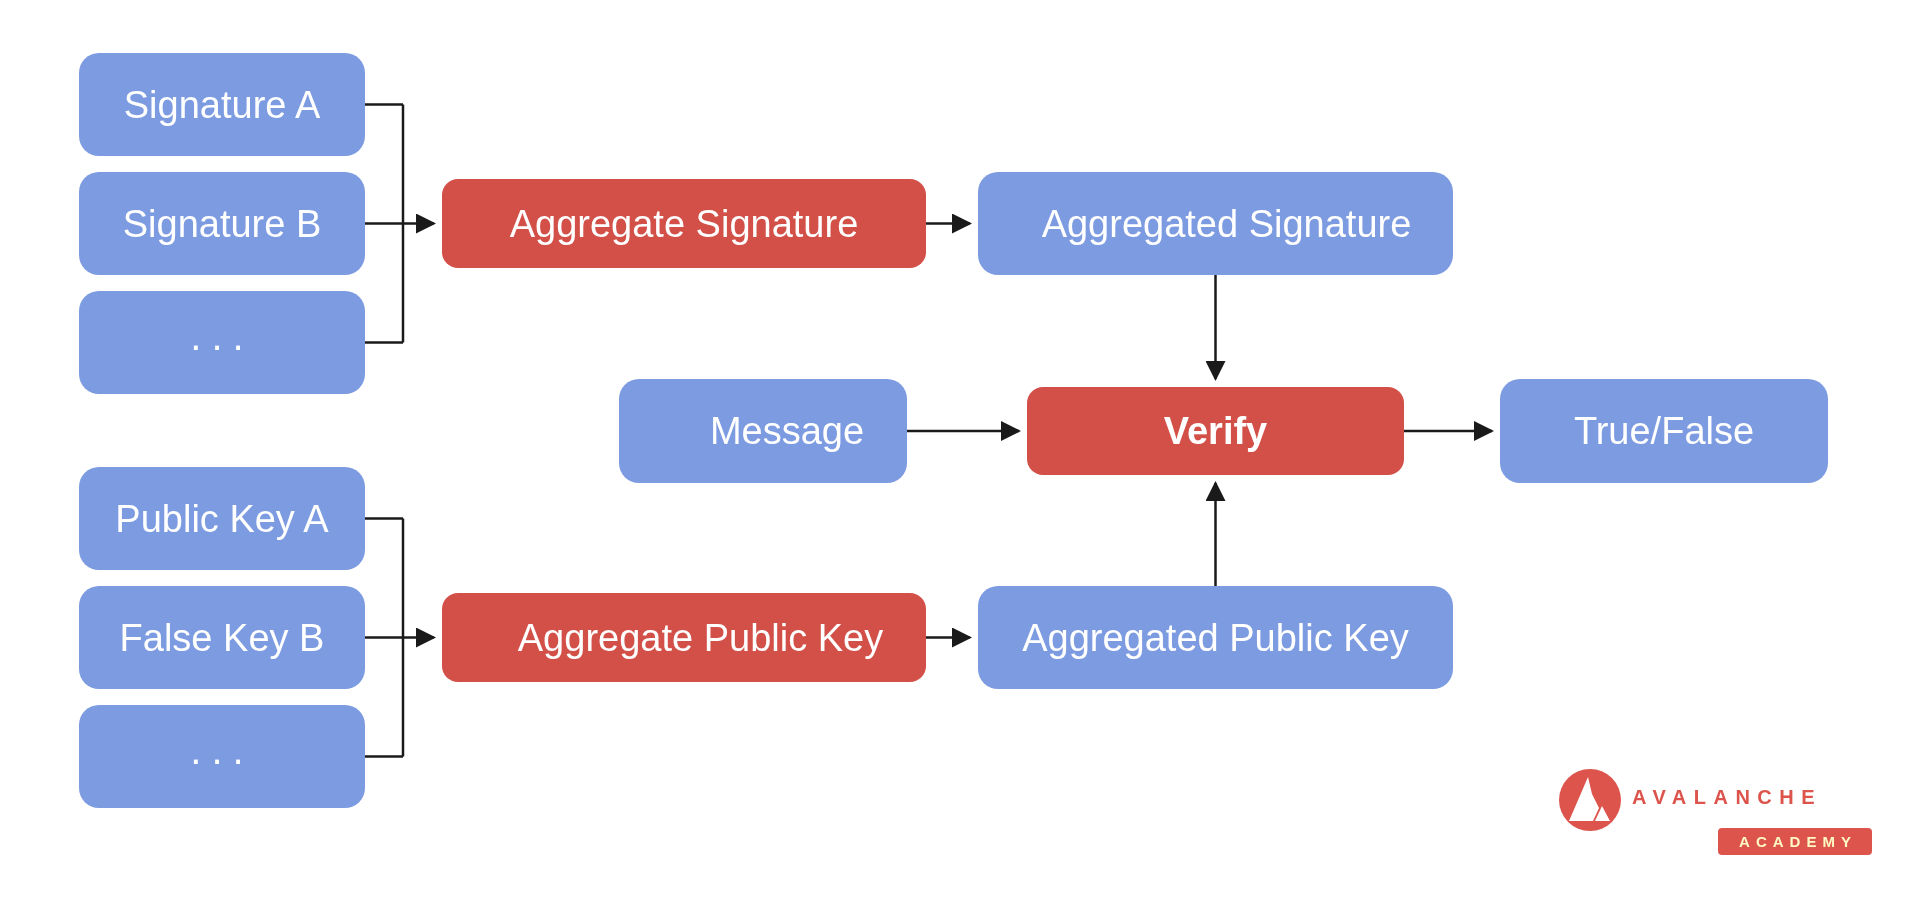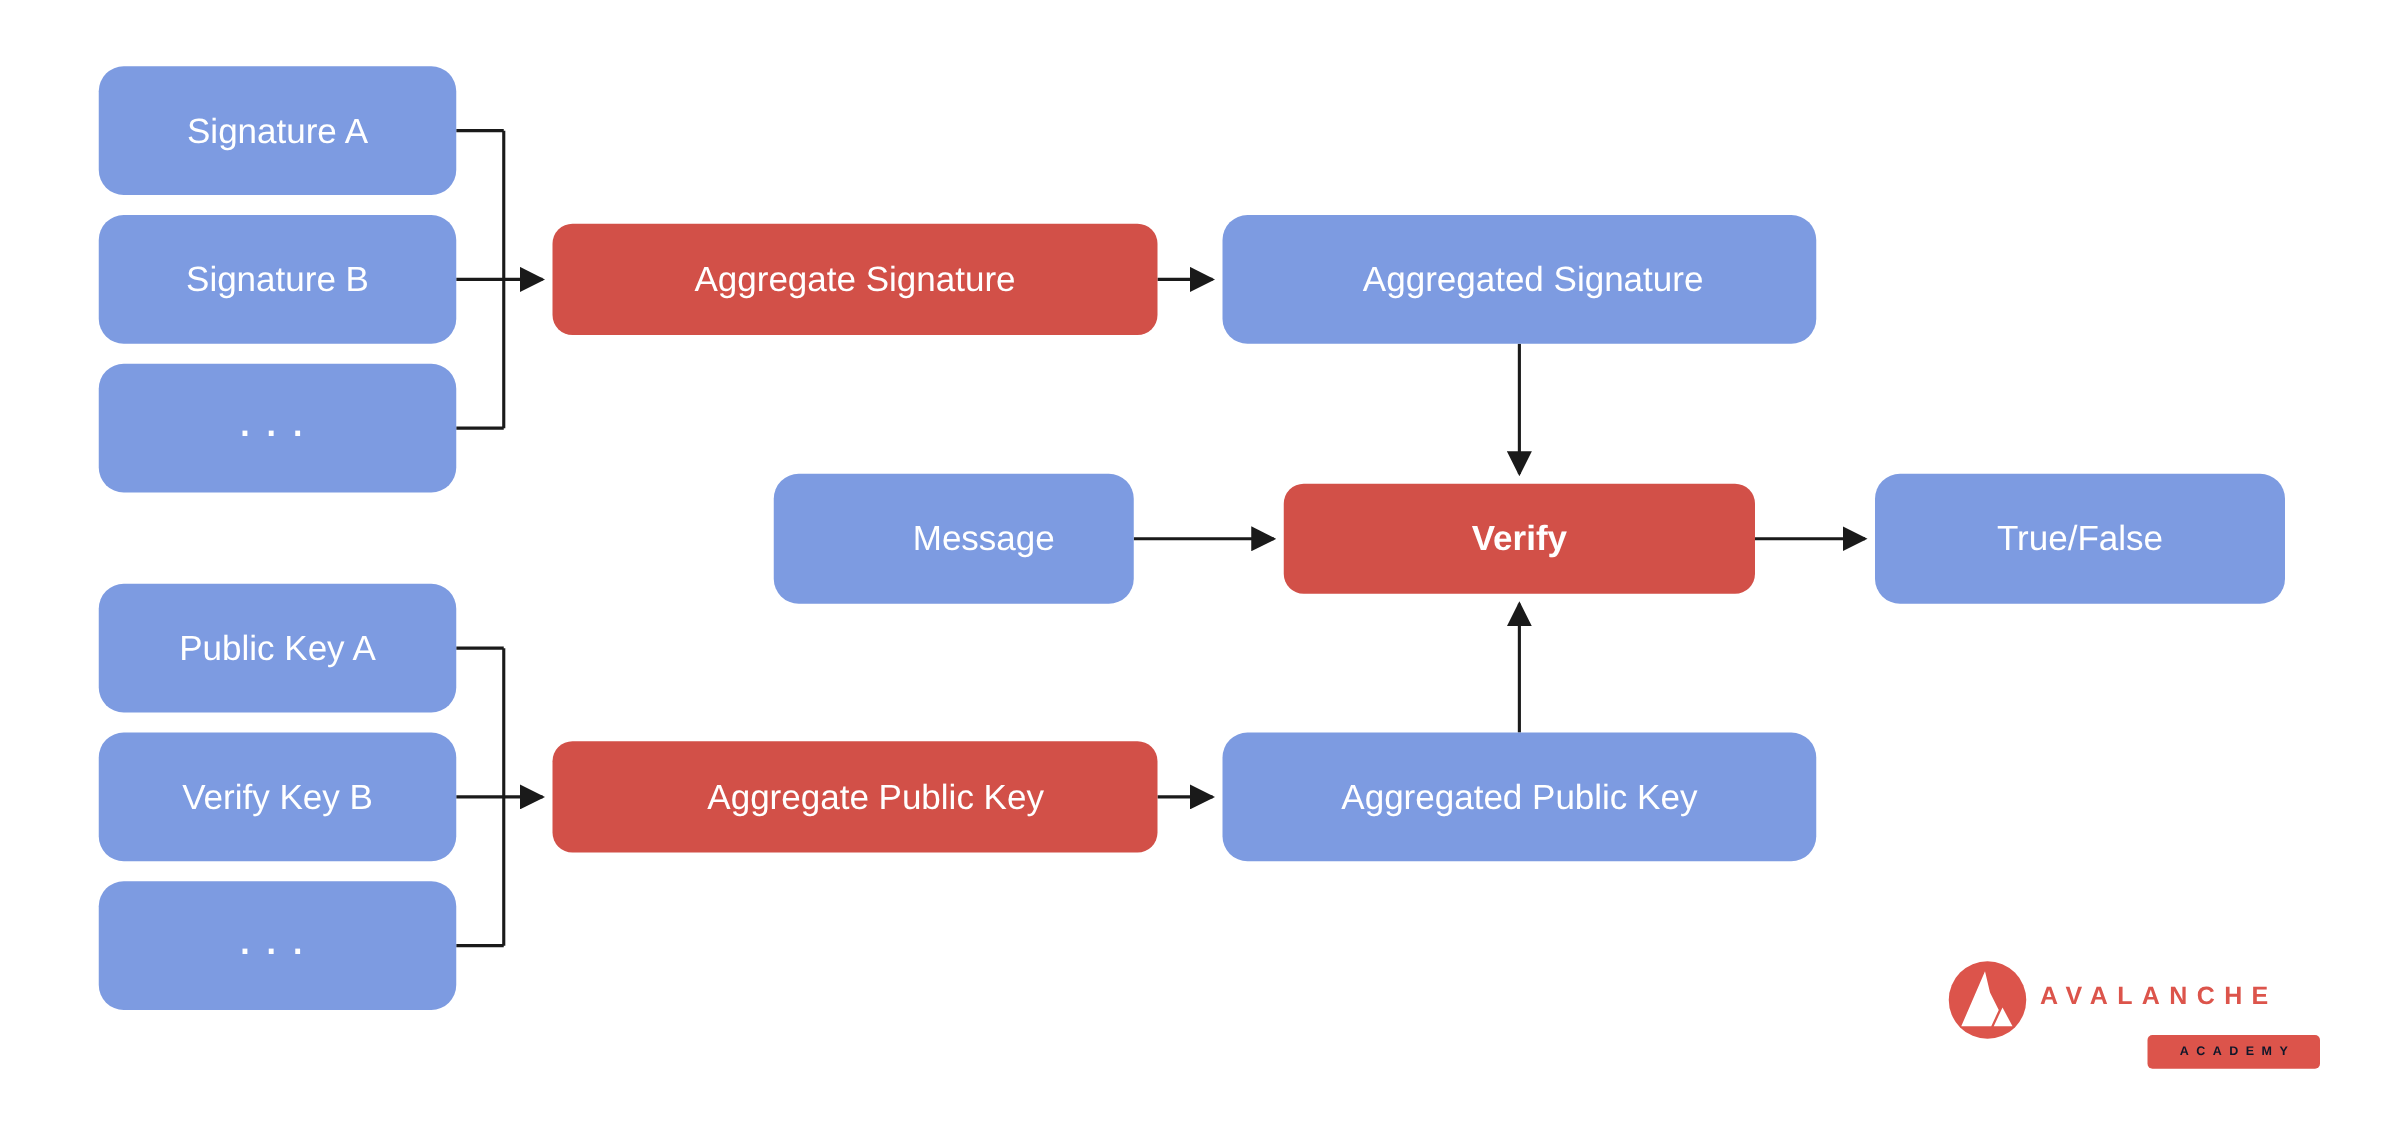--- a/index.html
+++ b/index.html
@@ -5,21 +5,21 @@
   :root{
     --bg:#ffffff; --node-blue:#7d9be1; --node-red:#d25048;
     --node-text:#ffffff; --line:#1a1a1a; --brand-red:#dc544b;
   }
   *{box-sizing:border-box;margin:0;padding:0;}
   body{background:#fff;font-family:"Liberation Sans","DejaVu Sans",sans-serif;}
   .canvas{position:relative;width:1920px;height:904px;background:var(--bg);overflow:hidden;}
   svg.wires{position:absolute;left:0;top:0;width:1920px;height:904px;}
   .node{
     position:absolute;display:flex;align-items:center;justify-content:center;
-    color:var(--node-text);font-size:28px;line-height:1;text-align:center;
+    color:var(--node-text);font-size:38px;line-height:1;text-align:center;
     white-space:nowrap;
   }
   .node.blue{background:var(--node-blue);border-radius:20px;}
   .node.red{background:var(--node-red);border-radius:16px;}
   .node.bold{font-weight:bold;}
   .node.dots{letter-spacing:10px;font-size:40px;padding-bottom:14px;}
   
   #n-sig-a   {left:79px;  top:53px;  width:286px; height:103px;}
   #n-sig-b   {left:79px;  top:172px; width:286px; height:103px;}
   #n-sig-m   {left:79px;  top:291px; width:286px; height:103px;}
@@ -36,24 +36,24 @@
   #n-message {left:619px; top:379px; width:288px; height:104px;padding-left:48px;}
   #n-truefalse{left:1500px;top:379px;width:328px; height:104px;}
   
   .logo{position:absolute;left:1556px;top:766px;width:330px;height:94px;}
   .logo-mark{position:absolute;left:0;top:0;width:68px;height:68px;}
   .logo-word{
     position:absolute;left:76px;top:20px;color:var(--brand-red);
     font-size:20px;font-weight:bold;letter-spacing:7.5px;white-space:nowrap;
   }
   .logo-badge{
-    position:absolute;left:162px;top:62px;width:138px;height:27px;
-    background:var(--brand-red);border-radius:4px;color:#0f172a;
+    position:absolute;left:162px;top:62px;width:154px;height:27px;
+    background:var(--brand-red);border-radius:4px;color:#fef9c3;
     display:flex;align-items:center;justify-content:center;
-    font-size:10px;font-weight:bold;letter-spacing:6px;text-indent:6px;
+    font-size:15px;font-weight:bold;letter-spacing:6px;text-indent:6px;
   }
 </style>
 </head>
 <body>
 
 <div class="canvas">
 
   <svg class="wires" viewBox="0 0 1920 904">
     <defs>
       <marker id="arrow" viewBox="0 0 10 10" refX="9" refY="5" markerWidth="8" markerHeight="8" orient="auto-start-reverse">
@@ -80,21 +80,21 @@
       <path d="M1215.5 586 V483" marker-end="url(#arrow)"></path>
       <path d="M907 431 H1019" marker-end="url(#arrow)"></path>
       <path d="M1404 431 H1492" marker-end="url(#arrow)"></path>
     </g>
   </svg>
 
   <div class="node blue" id="n-sig-a">Signature A</div>
   <div class="node blue" id="n-sig-b">Signature B</div>
   <div class="node blue dots" id="n-sig-m">...</div>
   <div class="node blue" id="n-pk-a">Public Key A</div>
-  <div class="node blue" id="n-pk-b">Verify Key B</div>
+  <div class="node blue" id="n-pk-b">False Key B</div>
   <div class="node blue dots" id="n-pk-m">...</div>
 
   <div class="node red" id="n-aggsig">Aggregate Signature</div>
   <div class="node red" id="n-aggpk">Aggregate Public Key</div>
   <div class="node red bold" id="n-verify">Verify</div>
 
   <div class="node blue" id="n-aggdsig">Aggregated Signature</div>
   <div class="node blue" id="n-aggdpk">Aggregated Public Key</div>
   <div class="node blue" id="n-message">Message</div>
   <div class="node blue" id="n-truefalse">True/False</div>

